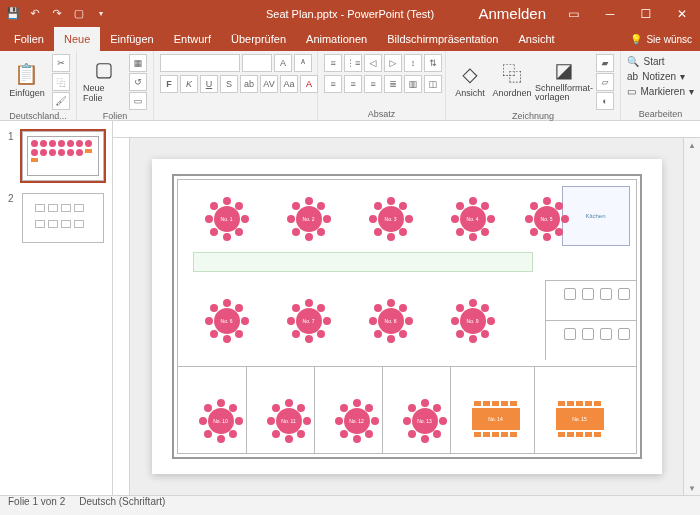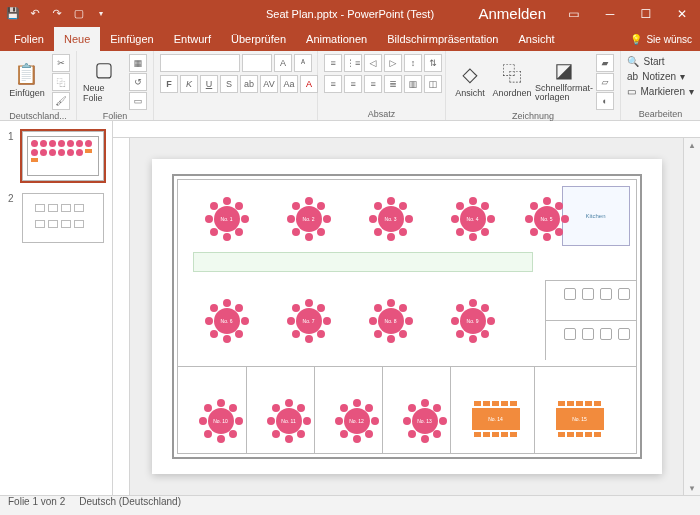--- a/index.html
+++ b/index.html
@@ -58,21 +58,21 @@
 .rect-seat { position: absolute; width: 7px; height: 5px; background: #f28b3d; }
 
 .kitchen { position: absolute; border: 1px solid #aac; background: #f5f9ff; display: flex; align-items: center; justify-content: center; font-size: 6px; color: #5588aa; }
 .wall { position: absolute; background: #bbb; }
 .long-strip { position: absolute; border: 1px solid #c5e0c5; background: #f0faf0; }
 
 .vruler { width: 17px; background: #fff; border-right: 1px solid #d4d4d4; }
 .hruler { height: 17px; background: #fff; border-bottom: 1px solid #d4d4d4; }
 
 
-.statusbar { height: 20px; background: #f3f3f3; border-top: 1px solid #d4d4d4; display: flex; align-items: flex-start; padding: 0 8px; font-size: 10px; color: #555; gap: 14px; }
+.statusbar { height: 20px; background: #f3f3f3; border-top: 1px solid #d4d4d4; display: flex; align-items: flex-end; padding: 8px 8px; font-size: 10px; color: #555; gap: 14px; }
 .sb-right { margin-left: auto; display: flex; align-items: center; gap: 10px; }
 .view-btn { width: 18px; height: 14px; border: 1px solid #ccc; background: #fff; }
 .view-btn.active { background: #ffe0cc; border-color: #d2691e; }
 .zoom-slider { width: 70px; height: 2px; background: #aaa; position: relative; }
 .zoom-thumb { position: absolute; left: 50px; top: -3px; width: 4px; height: 8px; background: #888; }
 </style>
 </head>
 <body>
 
 <div class="titlebar">
@@ -479,14 +479,14 @@
       <div style="width:17px;background:#f3f3f3;border-left:1px solid #d4d4d4;display:flex;flex-direction:column;align-items:center;justify-content:space-between;font-size:9px;color:#888;padding:2px 0">
           <span>▴</span>
           <span>▾</span>
         </div>
     </div>
   </div>
 </div>
 
 <div class="statusbar">
   <span>Folie 1 von 2</span>
-  <span>Deutsch (Deutschland)</span>
+  <span>Deutsch (Schriftart)</span>
 </div>
 
 </body></html>

